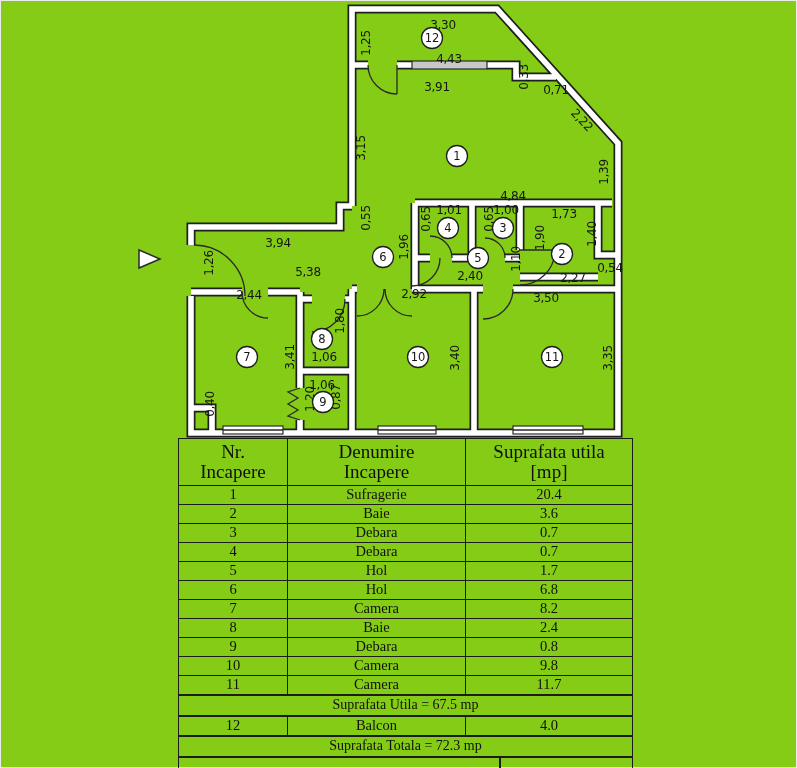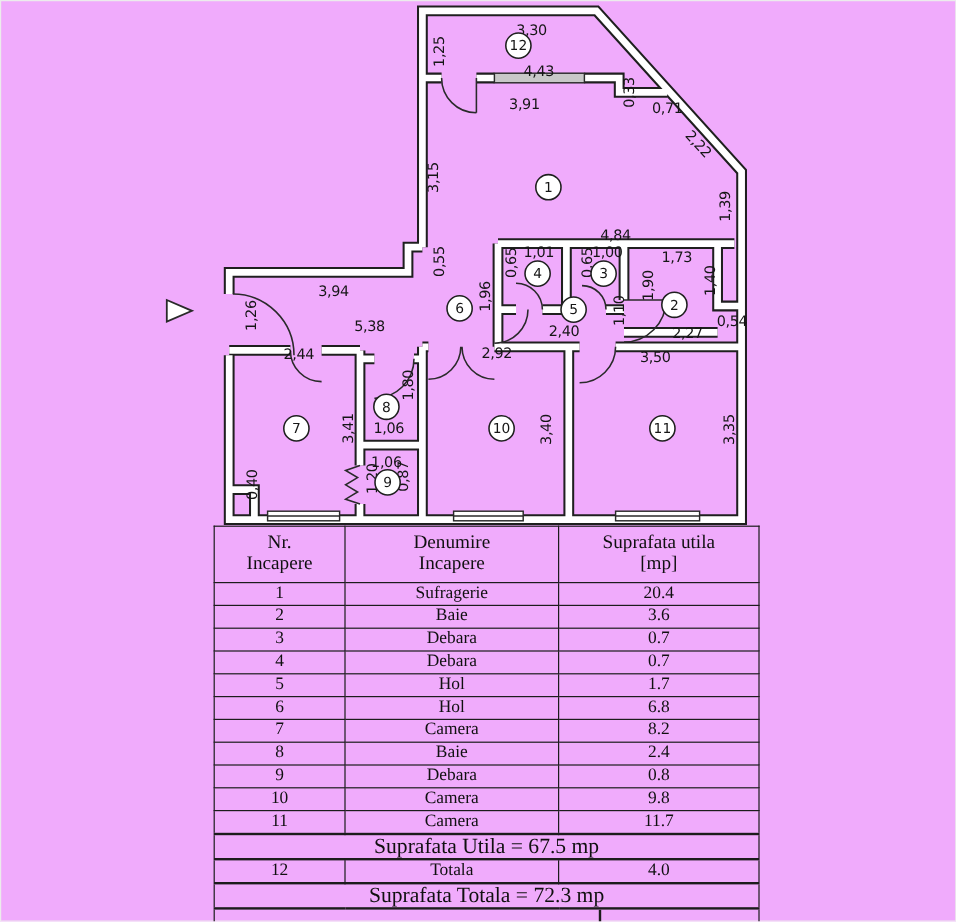--- a/index.html
+++ b/index.html
@@ -1,34 +1,34 @@
 <!DOCTYPE html>
 <html style="--wall: #1f1f1f; --winfill: #c8c8c8;"><head>
 <meta charset="utf-8">
 <style>
   html,body{margin:0;padding:0;background:#fff;}
-  #screen{position:relative;width:797px;height:768px;background:#f0abfc;overflow:hidden;
+  #screen{position:relative;width:797px;height:768px;background:#84cc16;overflow:hidden;
           font-family:"DejaVu Sans",sans-serif;box-shadow:inset 0 0 0 1px #ececec;}
   #plan-svg{position:absolute;left:0;top:0;}
   .wall-b{fill:none;stroke:var(--wall,#1f1f1f);stroke-width:9;stroke-linecap:butt;stroke-linejoin:miter;}
   .wall-w{fill:none;stroke:#fff;stroke-width:5.6;stroke-linecap:butt;stroke-linejoin:miter;}
   .thin{fill:none;stroke:#2a2a2a;stroke-width:1.3;}
   .win{fill:#fff;stroke:#2a2a2a;stroke-width:1.2;}
   .win-bal{fill:var(--winfill,#c8c8c8);stroke:#2a2a2a;stroke-width:1.2;}
   .dim{font:12px "DejaVu Sans",sans-serif;fill:#161616;text-anchor:middle;letter-spacing:-0.3px;}
   .circ{fill:#fff;stroke:#1f1f1f;stroke-width:1.3;}
   .circ-n{font:11.5px "DejaVu Sans",sans-serif;fill:#161616;text-anchor:middle;}
   .arrow{fill:#fff;stroke:#2a2a2a;stroke-width:1.5;}
 
   #areas{position:absolute;left:178px;top:438px;width:454px;border-collapse:collapse;
          font-family:"Liberation Serif","DejaVu Serif",serif;color:#101010;table-layout:fixed;}
   #areas td{border:1.5px solid #1c1c1c;text-align:center;vertical-align:middle;
             padding:0;font-size:14.5px;height:18px;line-height:1.05;overflow:hidden;}
-  #areas tr.head td{font-size:16px;height:46px;}
-  #areas tr.summary td{font-size:18px;height:19px;border-top-width:2.6px;border-bottom-width:2.6px;margin-left:32px;}
+  #areas tr.head td{font-size:19px;height:46px;}
+  #areas tr.summary td{font-size:14px;height:19px;border-top-width:2.6px;border-bottom-width:2.6px;margin-left:32px;}
   #areas tr.partial td{height:16px;border-bottom:none;position:relative;}
   #areas tr.partial td .vline{position:absolute;left:320px;top:0;bottom:0;width:1.5px;background:#1c1c1c;}
 </style>
 </head>
 <body>
 
 <div id="screen">
 
   <svg id="plan-svg" width="797" height="445" viewBox="0 0 797 445">
     <defs>
@@ -235,21 +235,21 @@
         <tr>
           <td>11</td>
           <td>Camera</td>
           <td>11.7</td>
         </tr>
         <tr class="summary">
           <td colspan="3">Suprafata Utila = 67.5 mp</td>
         </tr>
         <tr>
           <td>12</td>
-          <td>Totala</td>
+          <td>Balcon</td>
           <td>4.0</td>
         </tr>
         <tr class="summary">
           <td colspan="3">Suprafata Totala = 72.3 mp</td>
         </tr>
         <tr class="partial">
           <td colspan="3">
             <div class="vline"></div>
           </td>
         </tr>

